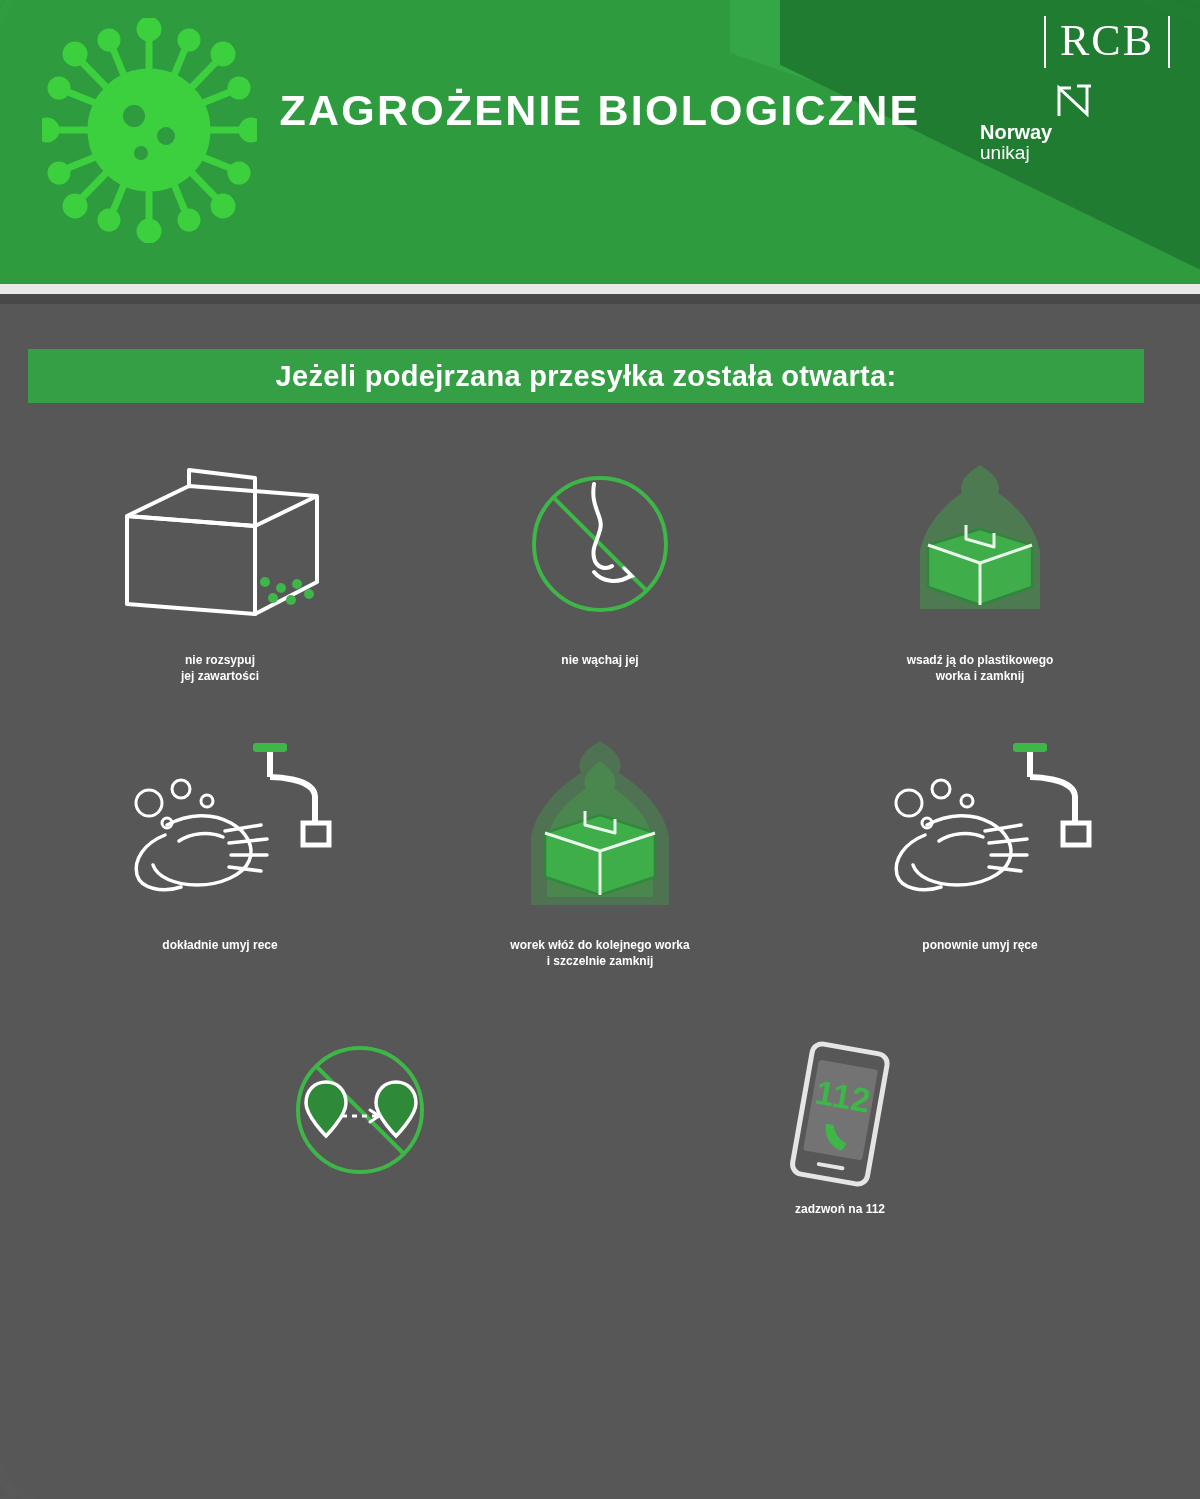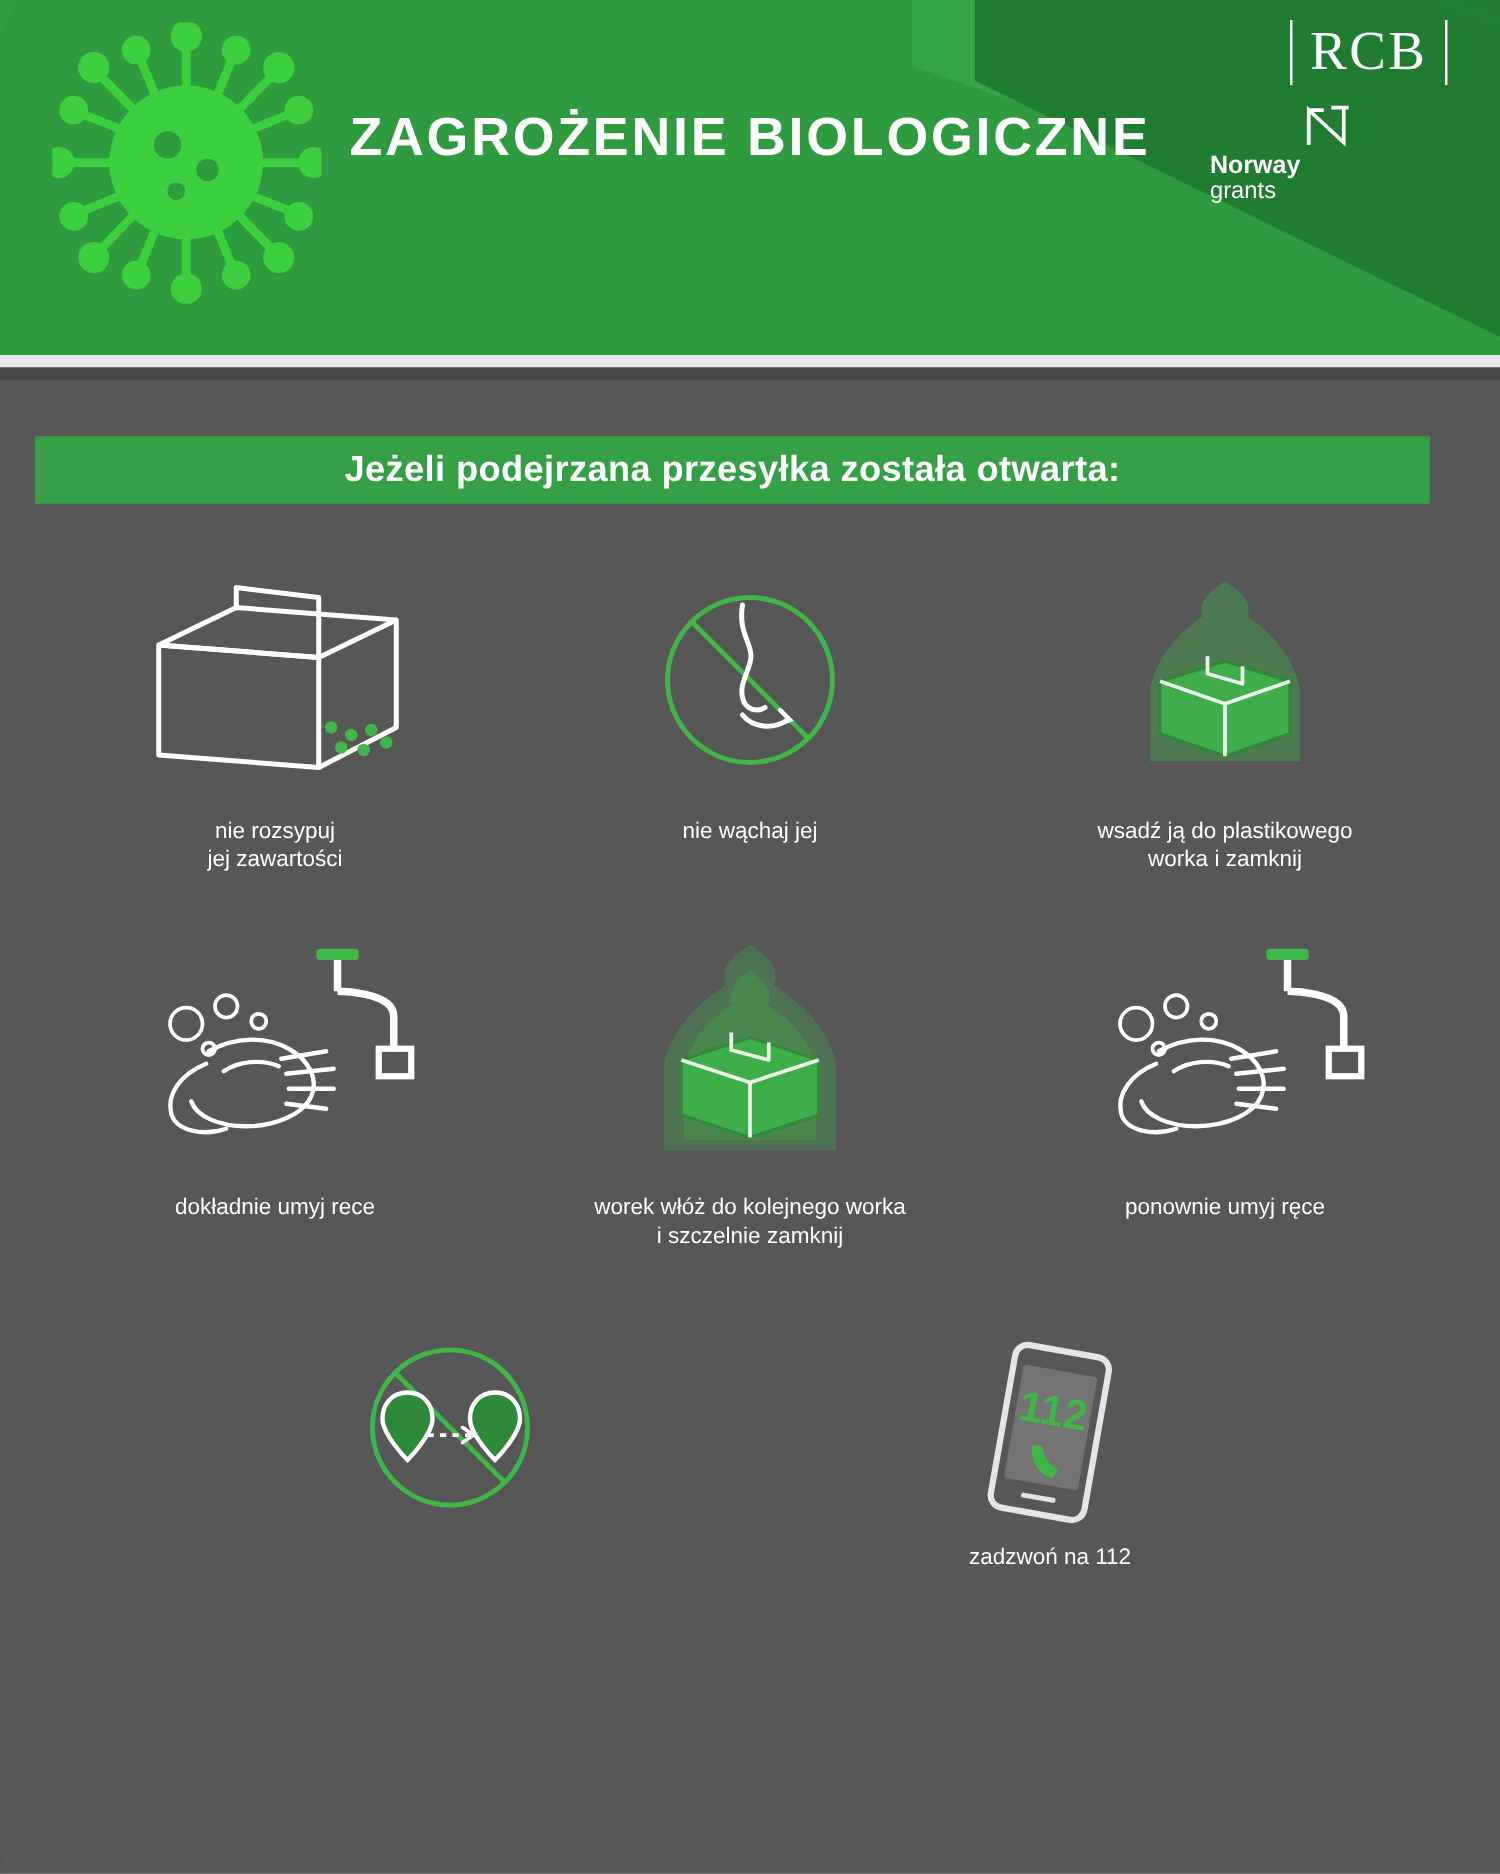--- a/index.html
+++ b/index.html
@@ -73,21 +73,21 @@
     margin: 0;
   }
   .virus {
     position: absolute;
     left: 42px; top: 18px;
     width: 215px; height: 225px;
     z-index: 6;
   }
   .brand {
     position: absolute;
-    right: 42px; top: 16px;
+    right: 30px; top: 16px;
     z-index: 7;
     text-align: right;
     width: 190px;
   }
   .rcb {
     font-family: "Liberation Serif", serif;
     color: #ffffff;
     font-size: 44px;
     letter-spacing: 2px;
     padding: 2px 14px 4px 14px;
@@ -152,22 +152,22 @@
   .icon-box {
     height: 190px;
     display: flex;
     align-items: center;
     justify-content: center;
   }
   .row3 .icon-box { height: 150px; }
   .caption {
     margin-top: 14px;
     color: #ffffff;
-    font-size: 18px;
-    font-weight: normal;
+    font-size: 12px;
+    font-weight: bold;
     text-align: center;
     line-height: 1.3;
     max-width: 300px;
   }
 </style>
 </head>
 <body>
 
 <div class="texture"></div>
 
@@ -226,21 +226,21 @@
 
   <div class="brand">
     <span class="rcb">RCB</span>
     <div class="norway">
       <svg class="ngrid" width="44" height="40" viewBox="0 0 44 40">
         <path d="M6 36 L6 8 L34 34 L34 6" fill="none" stroke="#ffffff" stroke-width="3"></path>
         <path d="M24 6 L38 6" stroke="#ffffff" stroke-width="3"></path>
         <path d="M6 8 L18 8" stroke="#ffffff" stroke-width="3"></path>
       </svg>
       <span class="n1">Norway</span>
-      <span class="n2">grants</span>
+      <span class="n2">unikaj</span>
     </div>
   </div>
 </div>
 
 <div class="stripe-light"></div>
 <div class="stripe-dark"></div>
 
 <div class="banner">
   <span class="banner-text">Jeżeli podejrzana przesyłka została otwarta:</span>
 </div>

